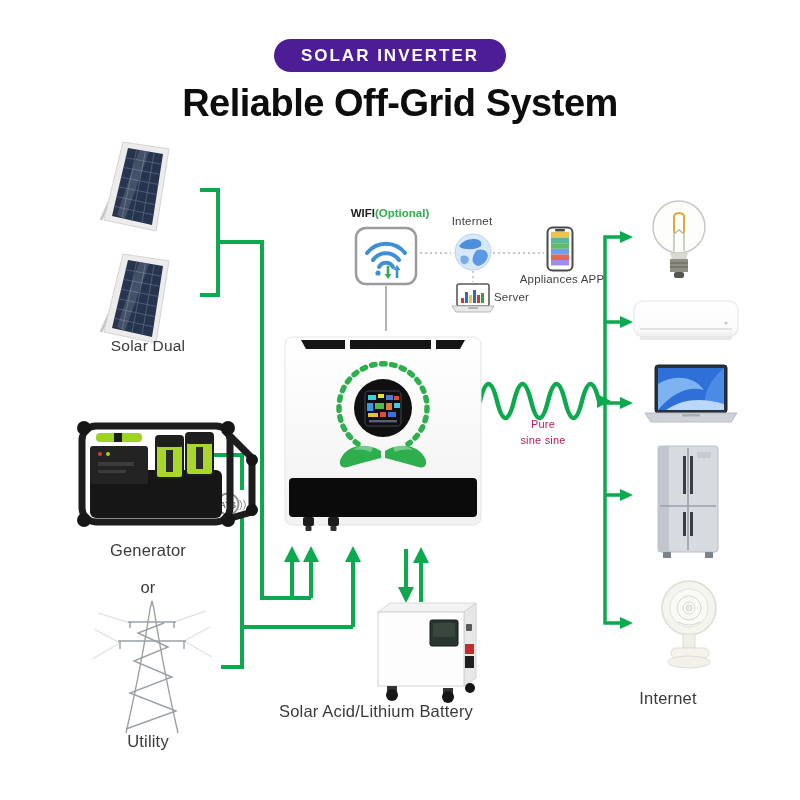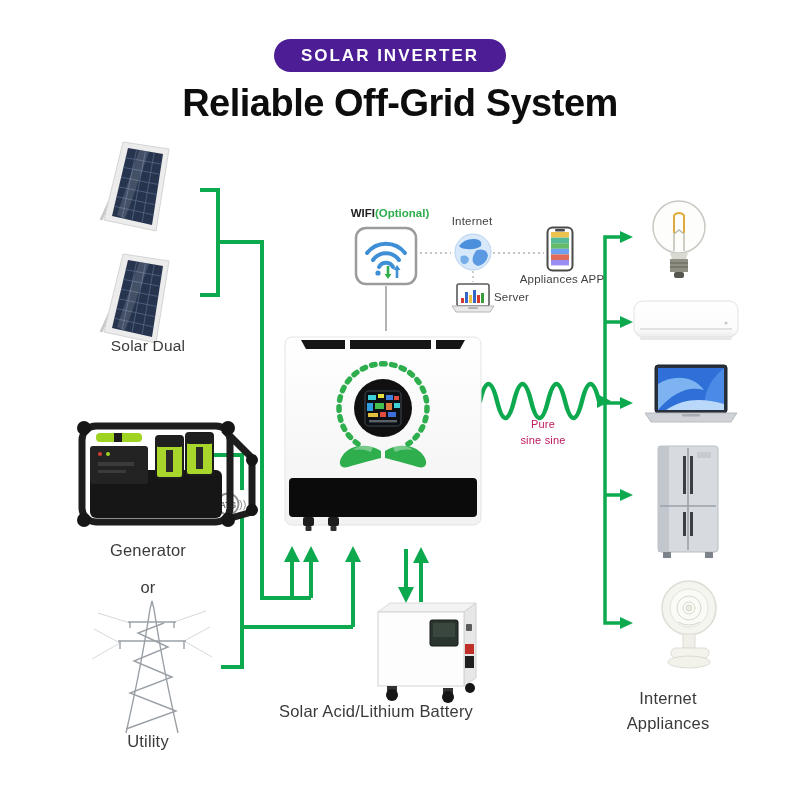--- a/index.html
+++ b/index.html
@@ -366,16 +366,15 @@
     <circle cx="31" cy="30" r="6" fill="none" stroke="#d8d7cd"></circle>
     <circle cx="31" cy="30" r="3" fill="#ecebe1" stroke="#d8d7cd"></circle>
     <path d="M20,44 Q31,50 42,44" fill="none" stroke="#d8d7cd"></path>
     <rect x="25" y="56" width="12" height="14" fill="#f1f0e8" stroke="#dddcd4"></rect>
     <rect x="13" y="70" width="38" height="10" rx="5" fill="#f5f4ec" stroke="#dddcd4"></rect>
     <ellipse cx="31" cy="84" rx="21" ry="6" fill="#f3f2ea" stroke="#dddcd4"></ellipse>
   </svg>
 
   <div class="lbl big" style="left:598px;top:686px;width:140px;line-height:1.5">
     <div>Internet</div>
-    <div>Appliances</div>
   </div>
 
 </div>
 
 </body></html>

